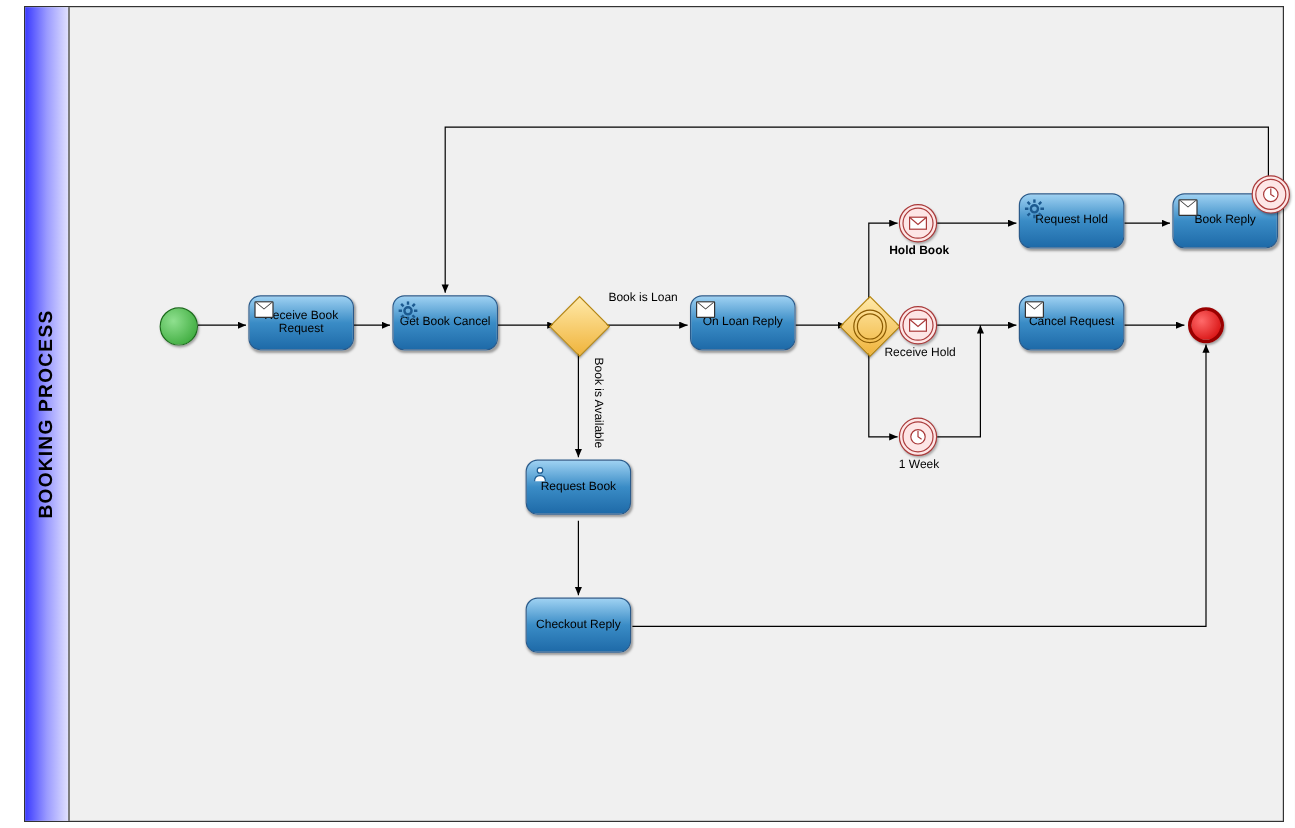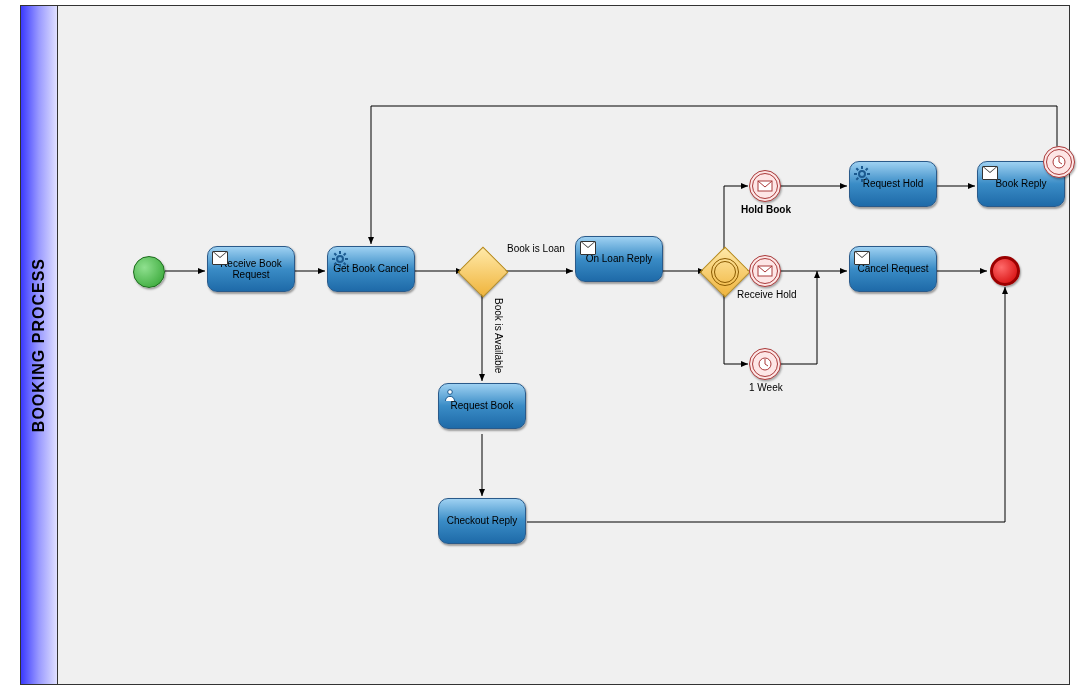--- a/index.html
+++ b/index.html
@@ -236,21 +236,21 @@
               <circle cx="8" cy="8" r="3" fill="none" stroke="#1c5a90" stroke-width="2"></circle>
               <path d="M8 0v3M8 13v3M0 8h3M13 8h3M2.3 2.3l2 2M11.7 11.7l2 2M2.3 13.7l2-2M11.7 4.3l2-2" stroke="#1c5a90" stroke-width="2"></path>
             </g>
           </svg>
       </div>
       <span class="label">Get Book Cancel</span>
     </div>
 
     <div class="gateway" style="left:408px; top:248px;"></div>
 
-    <div class="task" style="left:518px; top:230px;">
+    <div class="task" style="left:518px; top:240px;">
       <div class="type-icon message"></div>
       <span class="label">On Loan Reply</span>
     </div>
 
     <div class="gateway event" style="left:650px; top:248px;">
       <div class="inner1"></div>
       <div class="inner2"></div>
     </div>
 
     <div class="int-event" style="left:692px; top:164px;">

